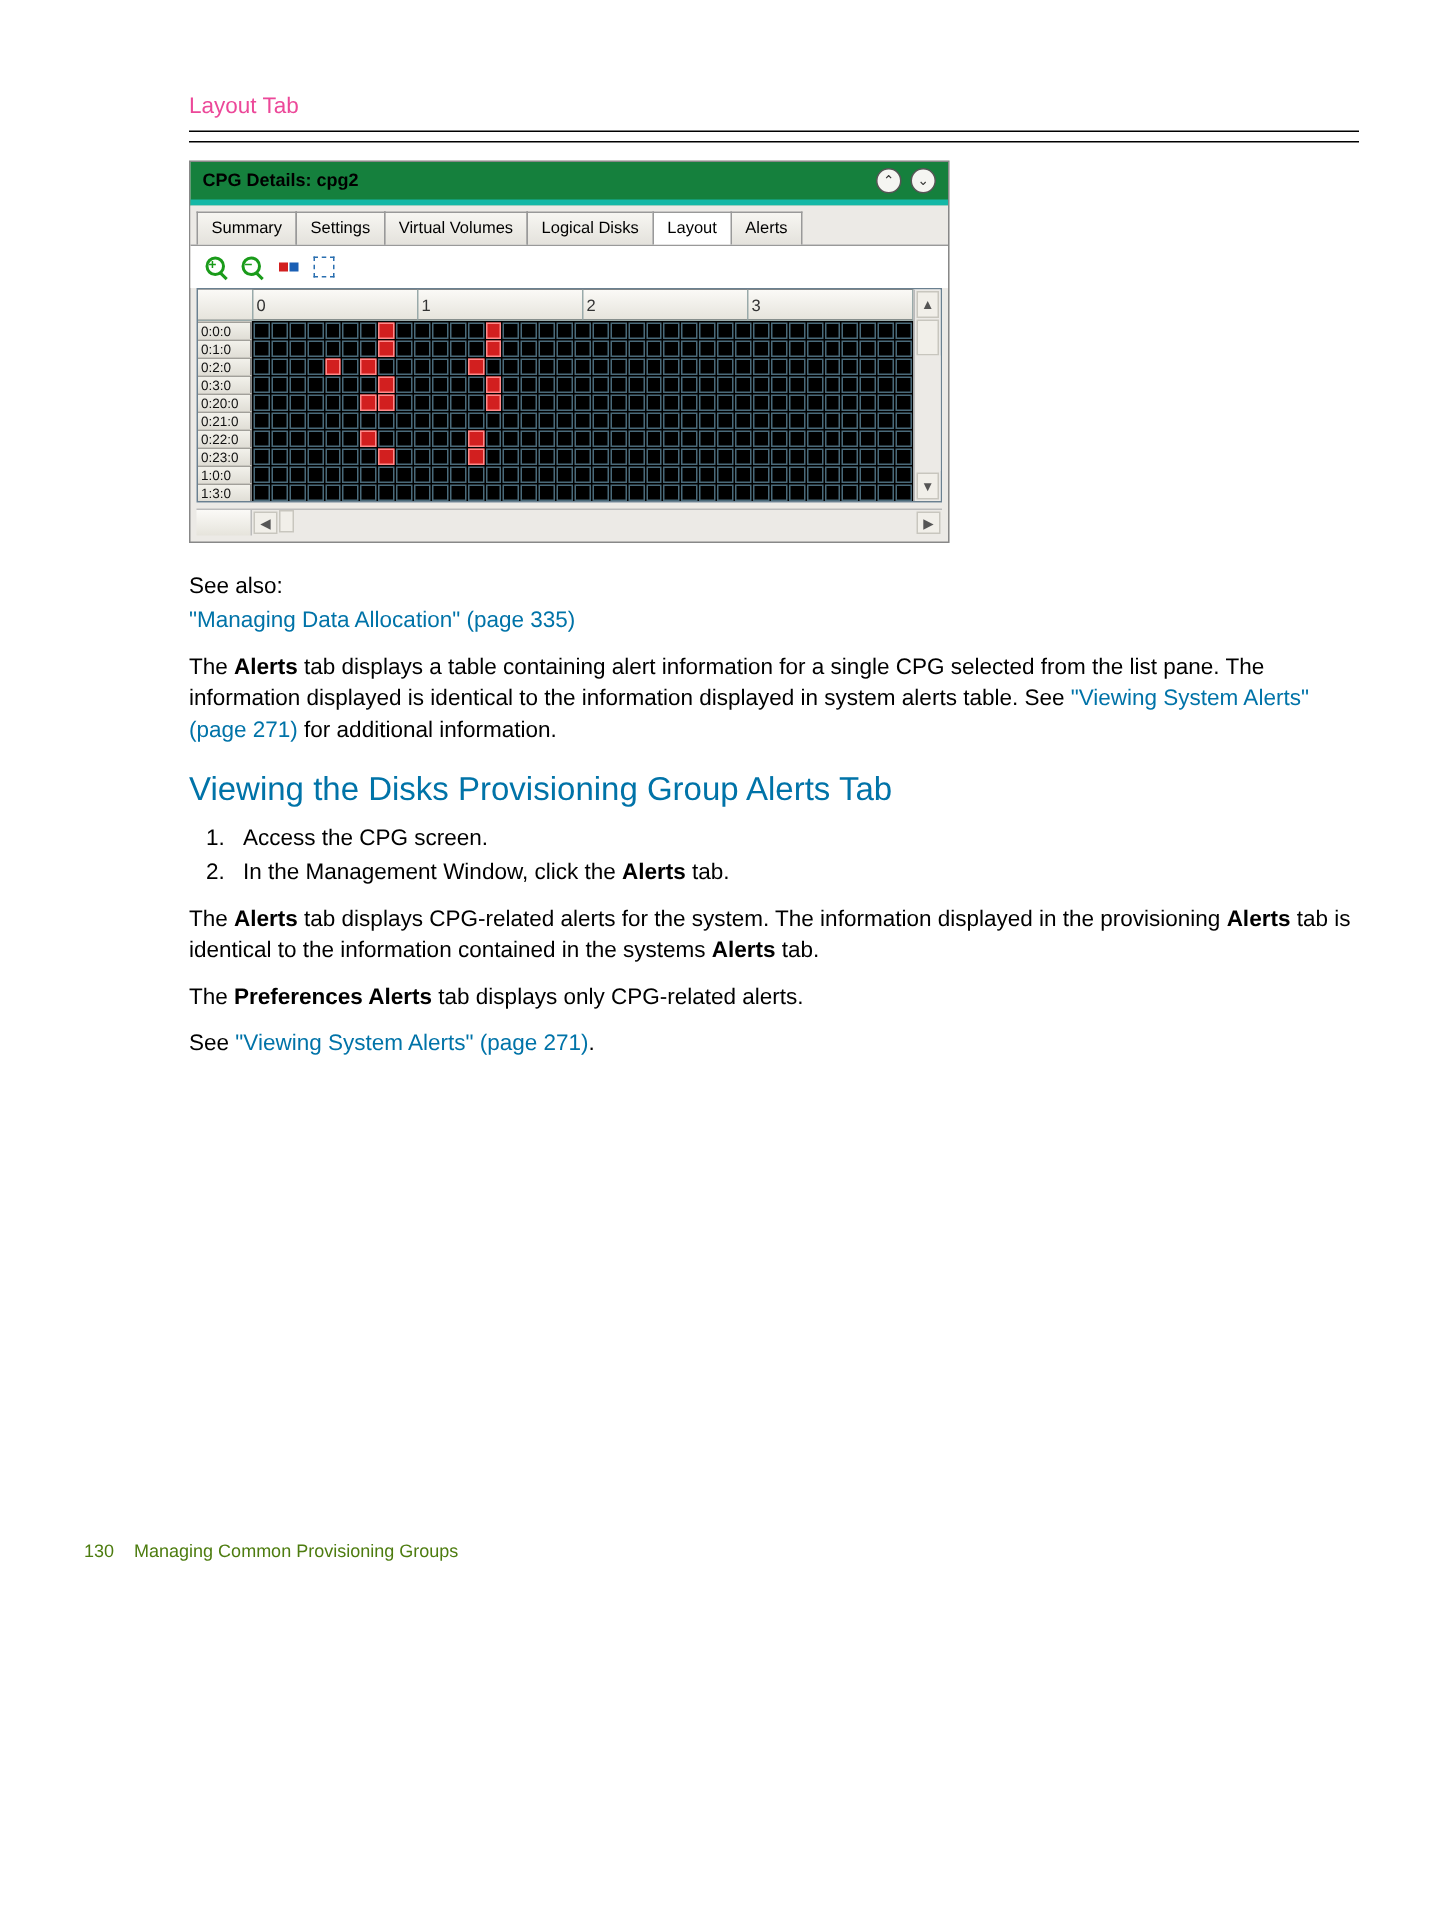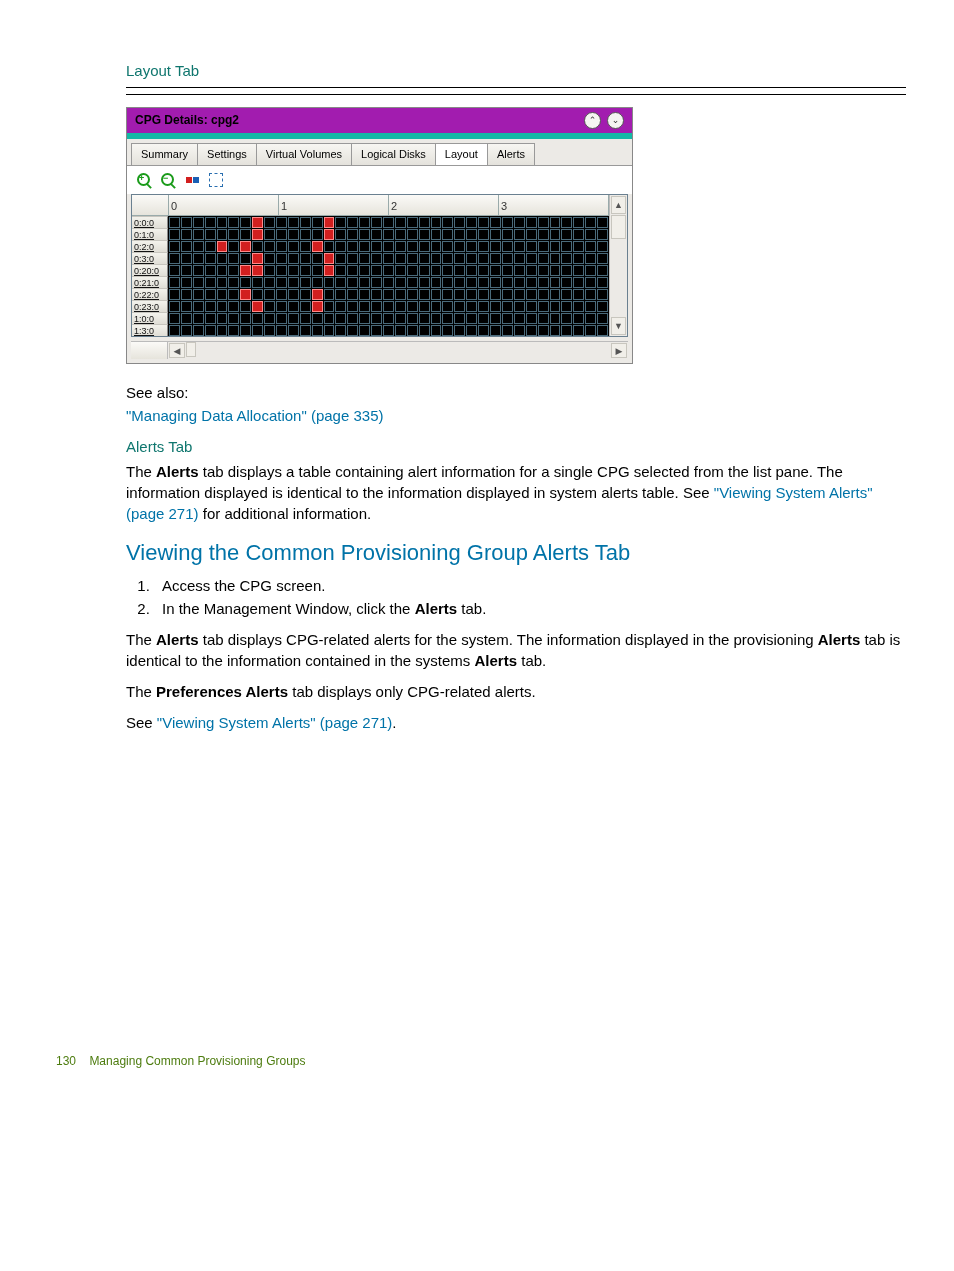--- a/index.html
+++ b/index.html
@@ -6,21 +6,21 @@
     font-family: Arial, Helvetica, sans-serif;
     font-size: 15px;
     color: #000;
     margin: 0;
     padding: 56px 48px 40px 56px;
     width: 954px;
     box-sizing: border-box;
     line-height: 1.4;
   }
   .h3-blue {
-    color: #0f766e;
+    color: #ec4899;
     font-size: 15px;
     font-weight: normal;
     margin: 4px 0 2px 0;
   }
   .h2-blue {
     color: #0073a8;
     font-size: 22px;
     font-weight: normal;
     margin: 14px 0 6px -70px;
   }
@@ -64,22 +64,22 @@
     margin: 12px 0 18px 0;
     border: 1px solid #888;
     background: #eceae6;
     font-family: Tahoma, Arial, sans-serif;
     font-size: 11px;
   }
   .panel-title-row {
     display: flex;
     align-items: center;
     padding: 4px 8px;
-    background: #a21caf;
-    border-bottom: 6px solid #14b8a6;
+    background: #15803d;
+    border-bottom: 4px solid #14b8a6;
   }
   .panel-title-row .t { font-weight: bold; flex: 1; font-size: 12px;}
   .circ-btn {
     width: 15px; height: 15px;
     border: 1px solid #555;
     border-radius: 50%;
     margin-left: 6px;
     display: flex; align-items: center; justify-content: center;
     font-size: 9px;
     color: #333;
@@ -203,21 +203,20 @@
   .rowlbl {
     width:36px;
     background: linear-gradient(#f3f2ec,#e0ded6);
     border-right: 1px solid #888;
     border-top: 1px solid #c7c5be;
     font-size: 9px;
     color:#111;
     padding-left:2px;
     line-height:12px;
     box-sizing:border-box;
-    text-decoration:underline;
   }
   .cells {
     flex:1;
     display:flex;
     gap:1px;
     padding:1px 1px 0 1px;
     background:#000;
   }
   .cell {
     flex:1;
@@ -732,27 +731,26 @@
       <div class="ar">◀</div>
       <div class="thumb"></div>
       <div class="track"></div>
       <div class="ar">▶</div>
     </div>
   </div>
 
   <p style="margin-bottom:2px;">See also:</p>
   <p style="margin-top:0;"><a class="link" href="#">"Managing Data Allocation" (page 335)</a></p>
 
-  <div class="h3-blue">Alerts Tab</div>
   <p>
     <span>The </span><span class="strong">Alerts</span><span> tab displays a table containing alert information for a single CPG selected from the list pane. The information displayed is identical to the information displayed in system alerts table. See </span><a class="link" href="#">"Viewing System Alerts" (page 271)</a><span> for additional information.</span>
   </p>
 </div>
 
-<div class="h2-blue indent">Viewing the Common Provisioning Group Alerts Tab</div>
+<div class="h2-blue indent">Viewing the Disks Provisioning Group Alerts Tab</div>
 
 <div class="indent">
   <ol class="steps">
     <li>Access the CPG screen.</li>
     <li>
       <span>In the Management Window, click the </span><span class="strong">Alerts</span><span> tab.</span>
     </li>
   </ol>
   <p>
     <span>The </span><span class="strong">Alerts</span><span> tab displays CPG-related alerts for the system. The information displayed in the provisioning </span><span class="strong">Alerts</span><span> tab is identical to the information contained in the systems </span><span class="strong">Alerts</span><span> tab.</span>

